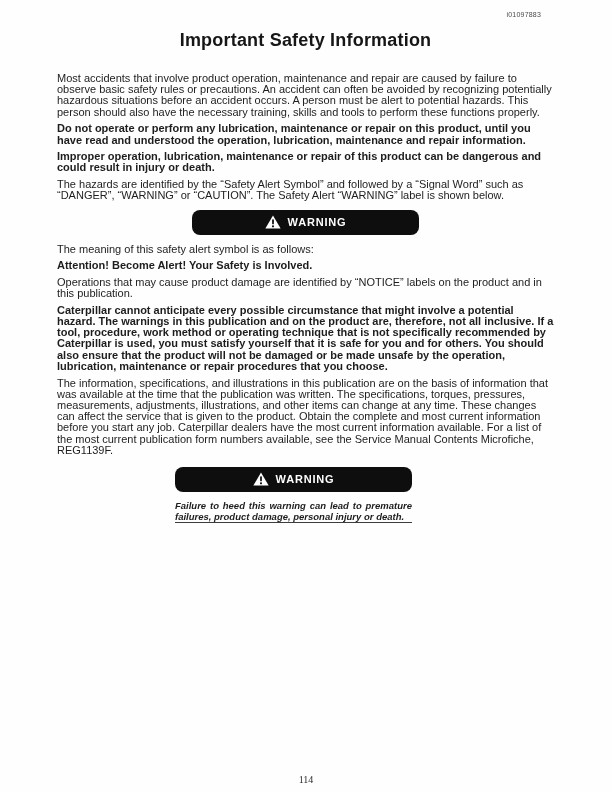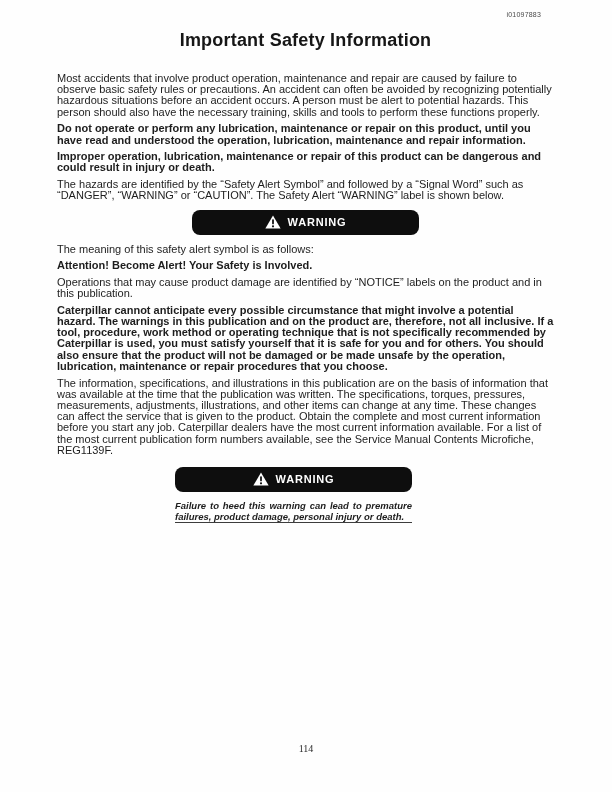--- a/index.html
+++ b/index.html
@@ -78,21 +78,21 @@
     text-align: justify;
   }
   .warning2-block p.last { margin-bottom: 0; font-style: italic; }
   .warning2-rule {
     border: none;
     border-top: 1.5px solid #3d3d3d;
     margin: 0;
   }
   .page-number {
     position: absolute;
-    bottom: 38px;
+    bottom: 7px;
     left: 0;
     right: 0;
     text-align: center;
     font-family: "Liberation Serif", serif;
     font-size: 10px;
     color: #2a2a2a;
   }
 </style>
 </head>
 <body>

